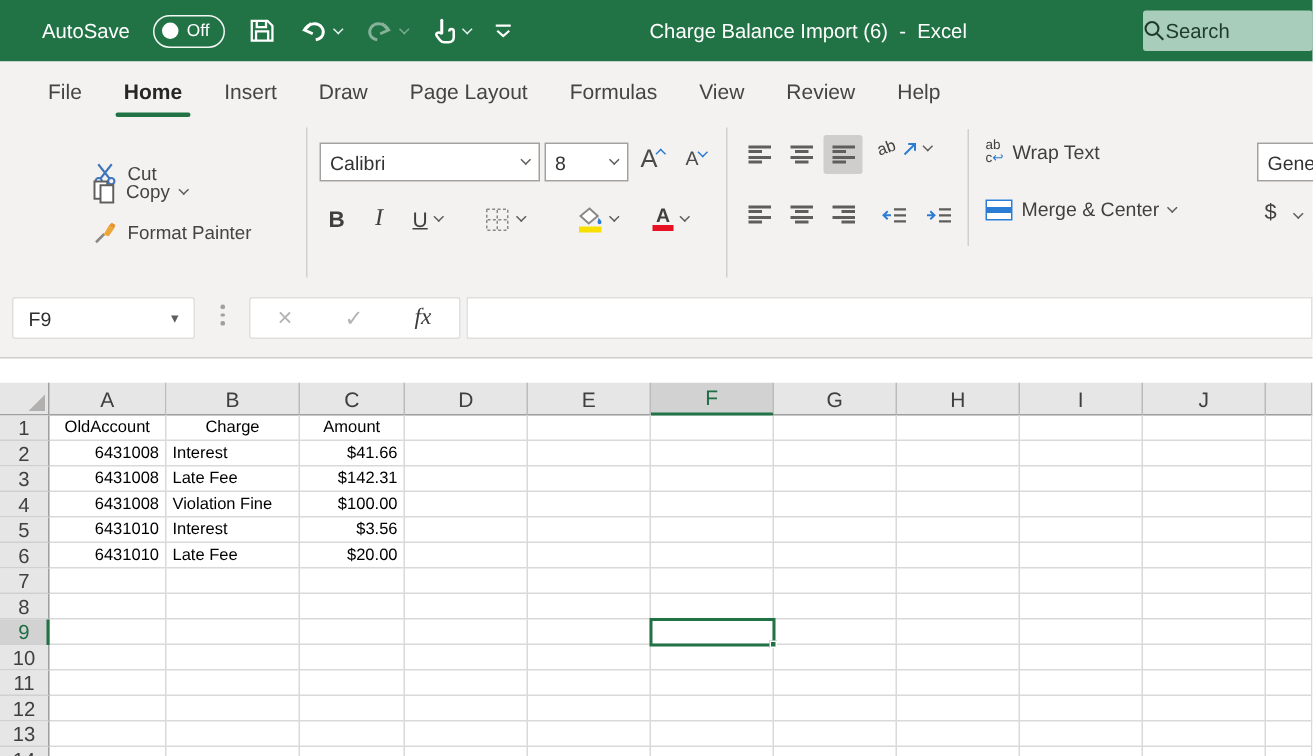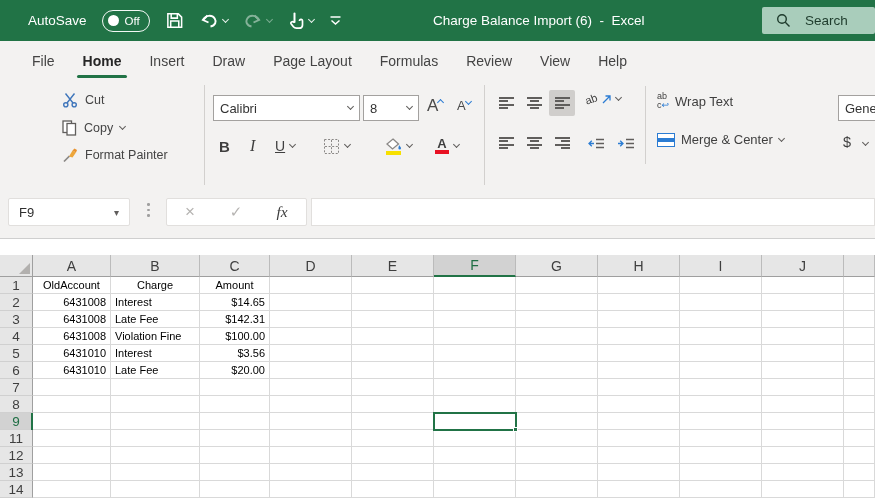--- a/index.html
+++ b/index.html
@@ -15,21 +15,21 @@
   .autosave-knob { width:11px; height:11px; border-radius:50%; background:#fff; }
   .autosave-state { font-size:11.5px; color:#fff; }
   .tb-btn { display:flex; align-items:center; gap:4px; }
   .chev { display:inline-block; width:5px; height:5px; border-right:1.3px solid #5f5d5b;
     border-bottom:1.3px solid #5f5d5b; transform:rotate(45deg); margin-top:-3px; }
   .chev.white { border-color:#e8f1ec; }
   .dim { opacity:.45; }
   .win-title { position:absolute; left:433px; top:0; height:41px; display:flex; align-items:center;
     font-size:13.5px; white-space:pre; }
   .search-box { position:absolute; left:762px; top:7px; width:113px; height:27px; background:#a9cdbb;
-    border-radius:2px; display:flex; align-items:center; gap:14px; padding-left:14px; color:#1e3b2c; }
+    border-radius:2px; display:flex; align-items:center; color:#1e3b2c; }
   .search-box span { font-size:13.5px; }
 
   
   .tabsrow { position:absolute; left:0; top:41px; width:875px; height:39px; background:#f3f2f1;
     display:flex; align-items:stretch; padding-left:18px; }
   .tab { position:relative; display:flex; align-items:center; padding:0 14px; font-size:14px; color:#444; cursor:default; }
   .tab.active { font-weight:bold; color:#262626; }
   .tab.active::after { content:""; position:absolute; left:8px; right:8px; bottom:2px; height:3px;
     background:#217346; border-radius:2px; }
 
@@ -199,29 +199,29 @@
   </div>
 </div>
 
 <div class="tabsrow">
     <div class="tab">File</div>
     <div class="tab active">Home</div>
     <div class="tab">Insert</div>
     <div class="tab">Draw</div>
     <div class="tab">Page Layout</div>
     <div class="tab">Formulas</div>
+    <div class="tab">View</div>
     <div class="tab">Review</div>
-    <div class="tab">View</div>
     <div class="tab">Help</div>
   </div>
 
 <div class="ribbon">
 
   <div class="rgroup g-clip">
-    <div class="clip-row" style="top:12px;">
+    <div class="clip-row" style="top:28px;">
       <svg width="16" height="16" viewBox="0 0 16 16">
           <path d="M3.5 1.5 L11 11 M12.5 1.5 L5 11" stroke="#3f76bb" stroke-width="1.4"></path>
           <circle cx="3.8" cy="12.8" r="2.1" fill="none" stroke="#3f76bb" stroke-width="1.4"></circle>
           <circle cx="12.2" cy="12.8" r="2.1" fill="none" stroke="#3f76bb" stroke-width="1.4"></circle>
         </svg>
       <span class="lbl">Cut</span>
     </div>
     <div class="clip-row" style="top:40px;">
       <svg width="15" height="16" viewBox="0 0 15 16">
           <rect x="1" y="1" width="8.5" height="11.5" fill="#fff" stroke="#605e5c" stroke-width="1.3"></rect>
@@ -450,21 +450,21 @@
       <div class="cell" style="width: 82px;"></div>
       <div class="cell" style="width: 82px;"></div>
       <div class="cell" style="width: 82px;"></div>
       <div class="cell" style="width: 82px;"></div>
       <div class="cell" style="width: 31px;"></div>
     </div>
     <div class="grow-line">
       <div class="rowh">2</div>
       <div class="cell a-right" style="width: 78px;">6431008</div>
       <div class="cell a-left" style="width: 89px;">Interest</div>
-      <div class="cell a-right" style="width: 70px;">$14.65</div>
+      <div class="cell a-right" style="width: 70px;">$41.66</div>
       <div class="cell" style="width: 82px;"></div>
       <div class="cell" style="width: 82px;"></div>
       <div class="cell" style="width: 82px;"></div>
       <div class="cell" style="width: 82px;"></div>
       <div class="cell" style="width: 82px;"></div>
       <div class="cell" style="width: 82px;"></div>
       <div class="cell" style="width: 82px;"></div>
       <div class="cell" style="width: 31px;"></div>
     </div>
     <div class="grow-line">
@@ -559,20 +559,34 @@
       <div class="cell" style="width: 82px;"></div>
       <div class="cell" style="width: 82px;"></div>
       <div class="cell" style="width: 82px;"></div>
       <div class="cell" style="width: 82px;"></div>
       <div class="cell" style="width: 82px;"></div>
       <div class="cell" style="width: 82px;"></div>
       <div class="cell" style="width: 82px;"></div>
       <div class="cell" style="width: 31px;"></div>
     </div>
     <div class="grow-line">
+      <div class="rowh">10</div>
+      <div class="cell" style="width: 78px;"></div>
+      <div class="cell" style="width: 89px;"></div>
+      <div class="cell" style="width: 70px;"></div>
+      <div class="cell" style="width: 82px;"></div>
+      <div class="cell" style="width: 82px;"></div>
+      <div class="cell" style="width: 82px;"></div>
+      <div class="cell" style="width: 82px;"></div>
+      <div class="cell" style="width: 82px;"></div>
+      <div class="cell" style="width: 82px;"></div>
+      <div class="cell" style="width: 82px;"></div>
+      <div class="cell" style="width: 31px;"></div>
+    </div>
+    <div class="grow-line">
       <div class="rowh">11</div>
       <div class="cell" style="width: 78px;"></div>
       <div class="cell" style="width: 89px;"></div>
       <div class="cell" style="width: 70px;"></div>
       <div class="cell" style="width: 82px;"></div>
       <div class="cell" style="width: 82px;"></div>
       <div class="cell" style="width: 82px;"></div>
       <div class="cell" style="width: 82px;"></div>
       <div class="cell" style="width: 82px;"></div>
       <div class="cell" style="width: 82px;"></div>

